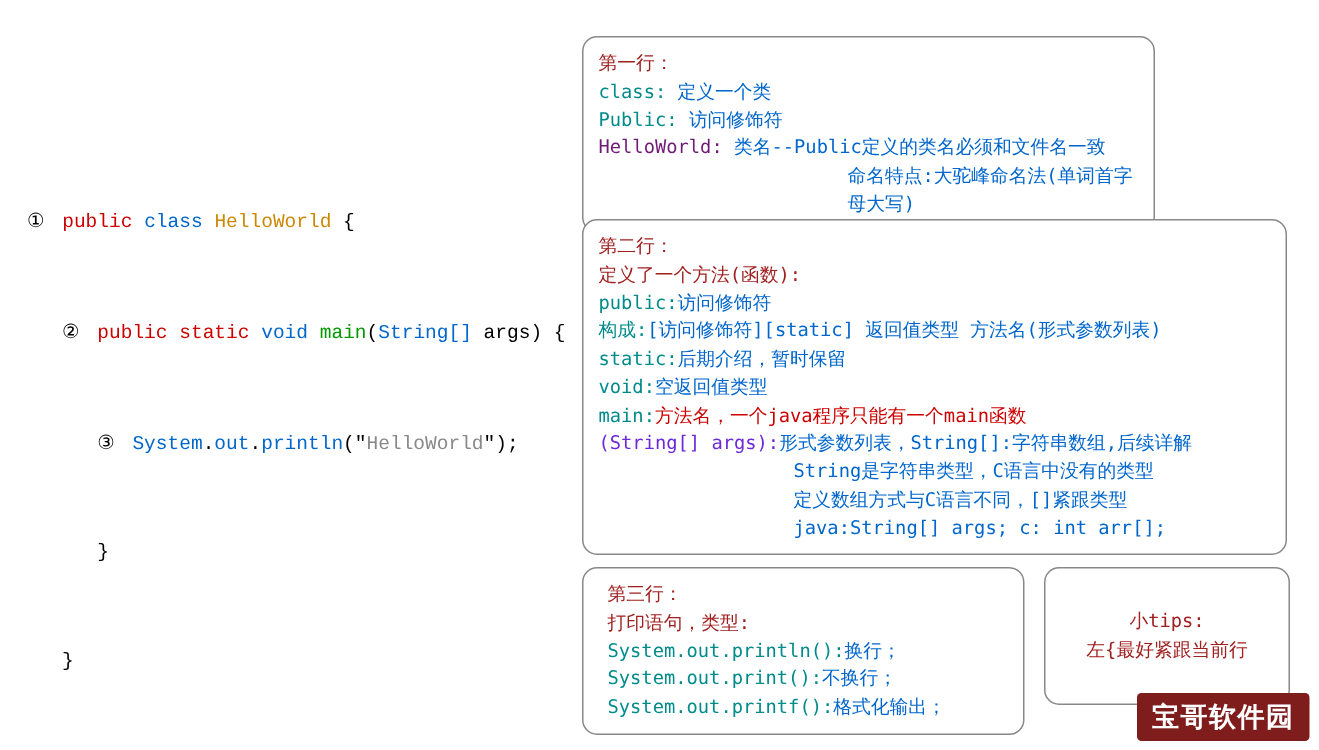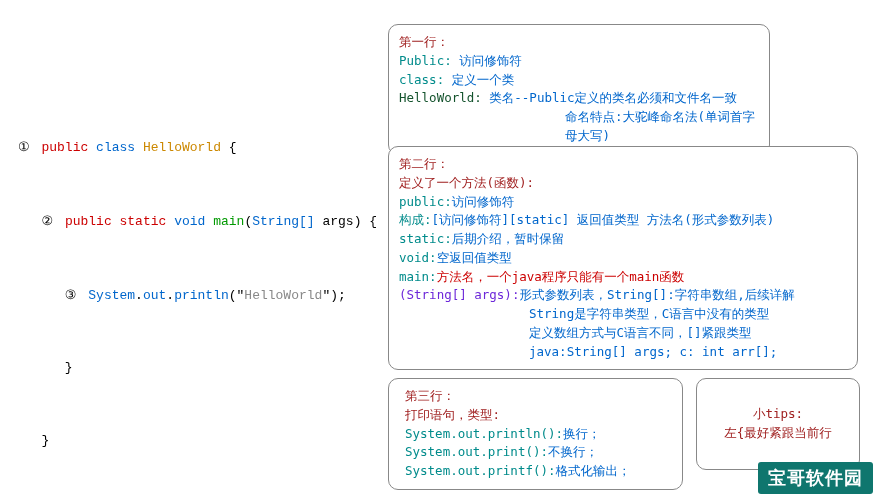--- a/index.html
+++ b/index.html
@@ -43,27 +43,27 @@
   .box1 { left: 388px; top: 24px; width: 382px; }
   .box2 { left: 388px; top: 146px; width: 470px; }
   .box3 { left: 388px; top: 378px; width: 295px; padding-left: 16px; }
   .box4 { left: 696px; top: 378px; width: 164px; height: 92px; display:flex; flex-direction:column; justify-content:center;align-items:center; }
 
   .t-maroon { color: #a02020; }
   .t-teal   { color: #008b8b; }
   .t-blue   { color: #0066cc; }
   .t-red    { color: #cc0000; }
   .t-gray   { color: #6d28d9; }
-  .t-orange { color: #14532d; text-align: right; }
+  .t-orange { color: #701a75; text-align: right; }
 
   .badge {
     position: absolute;
     right: 6px;
     bottom: 6px;
-    background: #0f766e;
+    background: #7f1d1d;
     color: #fff;
     font-weight: bold;
     font-size: 18px;
     padding: 4px 10px;
     border-radius: 3px;
     letter-spacing: 1px;
   }
 </style>
 </head>
 <body>
@@ -75,22 +75,22 @@
 <div>&nbsp;</div>
 <div>      <span class="num-circle">③</span> <span class="kw-blue">System</span><span>.</span><span class="kw-blue">out</span><span>.</span><span class="kw-blue">println</span><span>(</span><span>"</span><span class="kw-gray">HelloWorld</span><span>"</span><span>)</span><span>;</span></div>
 <div>&nbsp;</div>
 <div>      <span>}</span></div>
 <div>&nbsp;</div>
 <div>   <span>}</span></div>
 </div>
 
 <div class="box box1">
   <div class="t-maroon">第一行：</div>
+  <div><span class="t-teal">class:</span><span class="t-blue"> 定义一个类</span></div>
   <div><span class="t-teal">Public:</span><span class="t-blue"> 访问修饰符</span></div>
-  <div><span class="t-teal">class:</span><span class="t-blue"> 定义一个类</span></div>
   <div><span class="t-orange">HelloWorld:</span><span class="t-blue"> 类名--Public定义的类名必须和文件名一致</span></div>
   <div class="t-blue" style="padding-left:166px">命名特点:大驼峰命名法(单词首字母大写)</div>
 </div>
 
 <div class="box box2">
   <div class="t-maroon">第二行：</div>
   <div class="t-maroon">定义了一个方法(函数):</div>
   <div><span class="t-teal">public:</span><span class="t-blue">访问修饰符</span></div>
   <div><span class="t-teal">构成:</span><span class="t-blue">[访问修饰符][static] 返回值类型 方法名(形式参数列表)</span></div>
   <div><span class="t-teal">static:</span><span class="t-blue">后期介绍，暂时保留</span></div>

